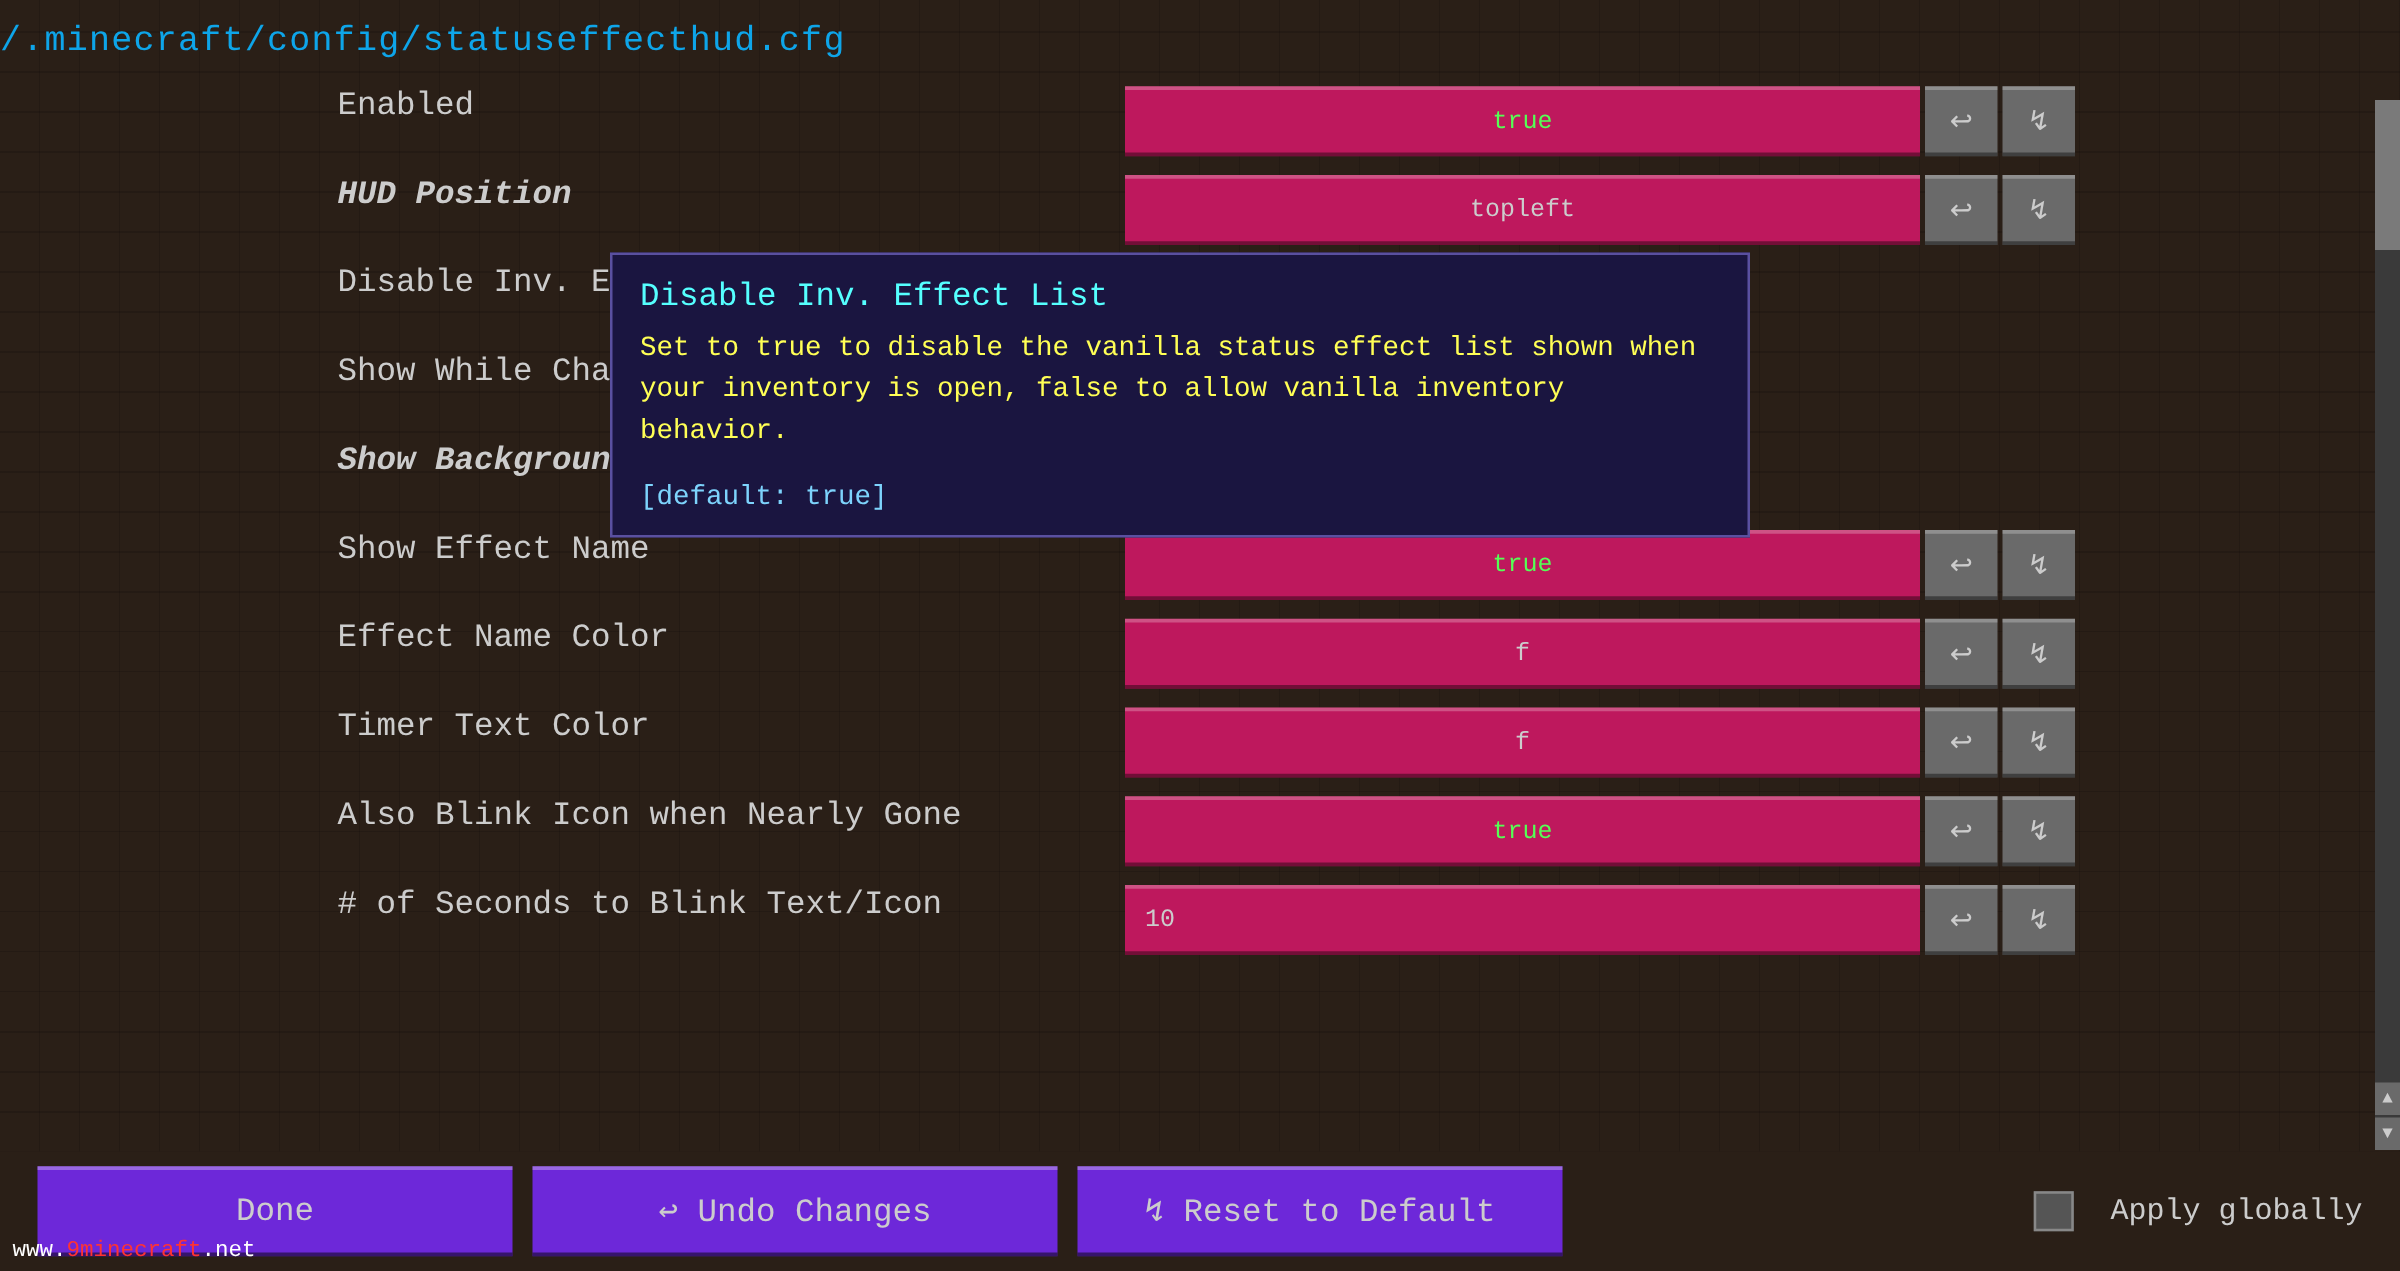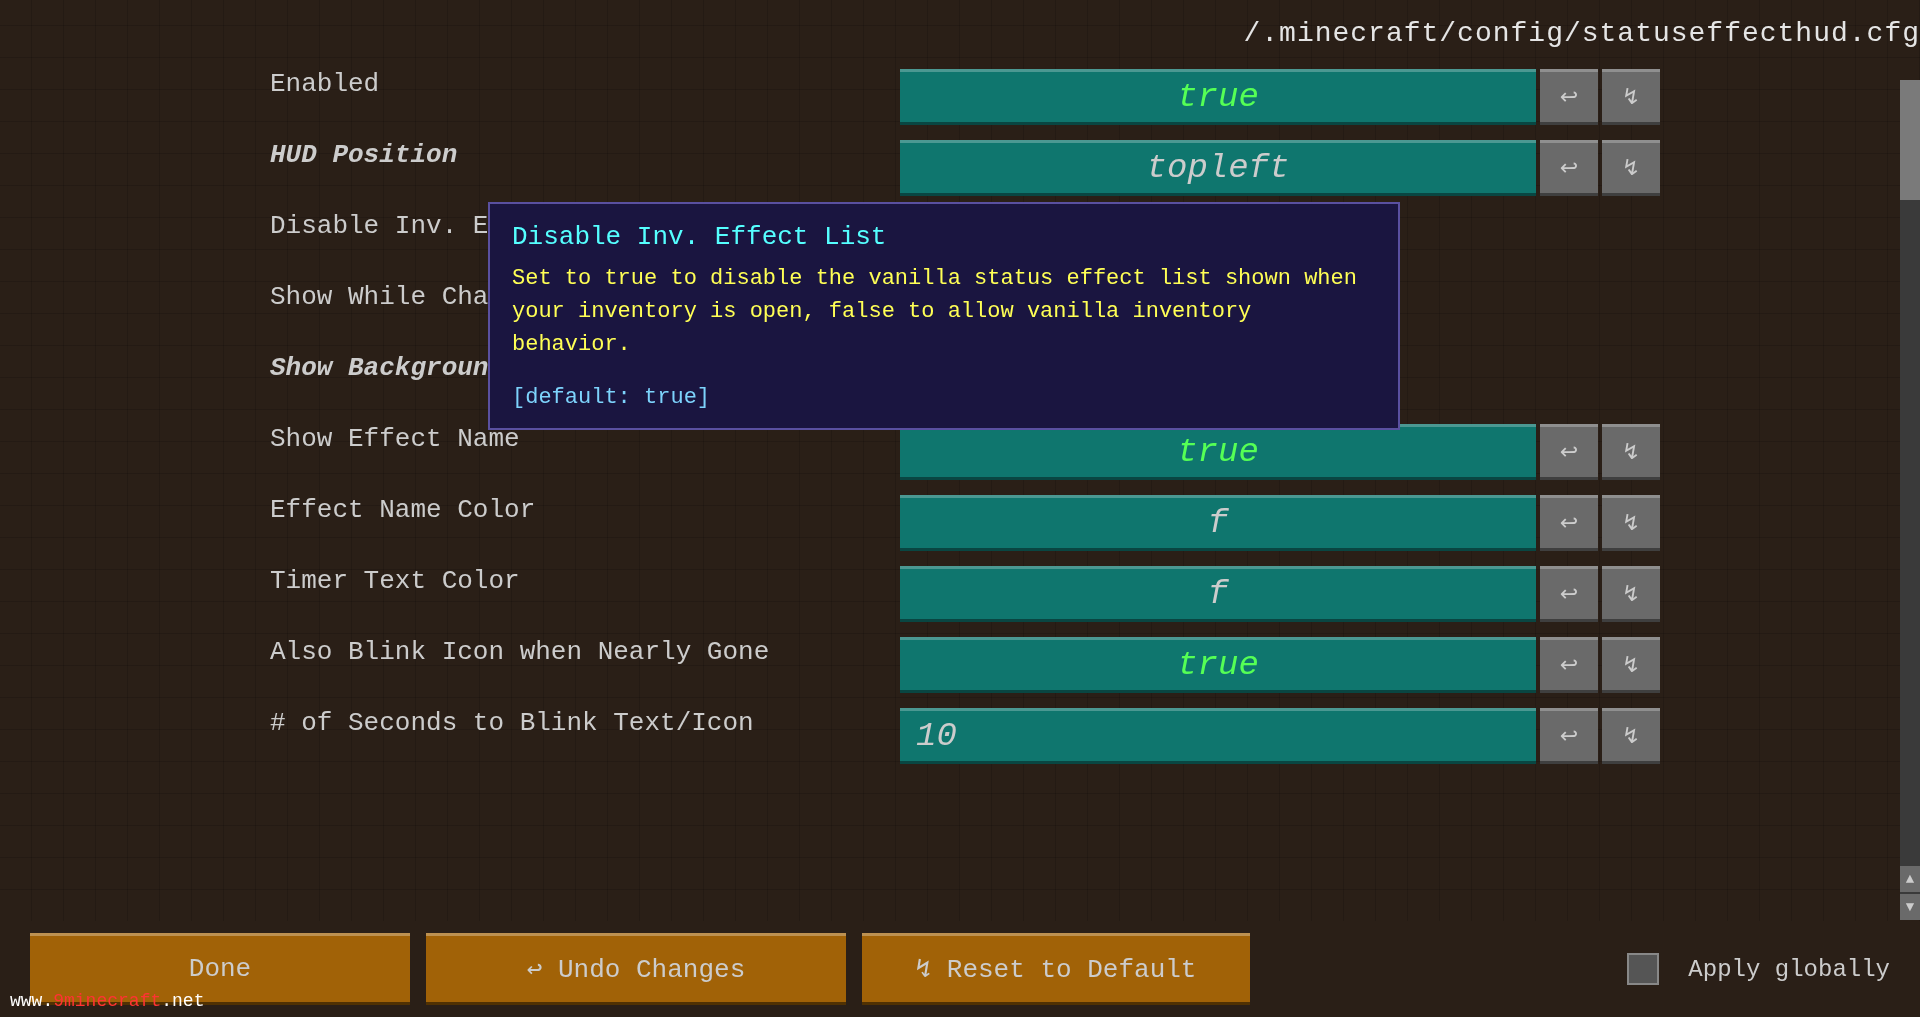--- a/index.html
+++ b/index.html
@@ -22,23 +22,23 @@
           transparent 31px,
           rgba(0,0,0,0.15) 31px,
           rgba(0,0,0,0.15) 32px
         );
       font-family: 'Courier New', Courier, monospace;
       overflow: hidden;
       position: relative;
     }
 
     .title-bar {
-      text-align: right;
+      text-align: left;
       padding: 18px 0 10px 0;
-      color: #e5e5e5;
+      color: #0ea5e9;
       font-size: 28px;
       letter-spacing: 1px;
     }
 
     .settings-container {
       width: 1400px;
       margin: 0 auto;
       padding: 10px 0;
     }
 
@@ -64,31 +64,30 @@
 
     .setting-value-container {
       flex: 1;
       display: flex;
       align-items: center;
     }
 
     .setting-value-btn {
       flex: 1;
       height: 56px;
-      background: #0f766e;
+      background: #be185d;
       border: none;
       cursor: pointer;
       display: flex;
       align-items: center;
       justify-content: center;
       font-family: 'Courier New', Courier, monospace;
-      font-size: 34px;
+      font-size: 20px;
       color: #55ff55;
       position: relative;
-      font-style: italic;
     }
 
     .setting-value-btn.text-white {
       color: #cccccc;
     }
 
     .setting-value-btn::before {
       content: '';
       position: absolute;
       top: 0; left: 0; right: 0;
@@ -178,21 +177,21 @@
       height: 96px;
       background: #2a1f17;
       display: flex;
       align-items: center;
       padding: 0 30px;
       gap: 16px;
     }
 
     .bottom-btn {
       height: 72px;
-      background: #a16207;
+      background: #6d28d9;
       border: none;
       cursor: pointer;
       font-family: 'Courier New', Courier, monospace;
       font-size: 26px;
       color: #cccccc;
       padding: 0 30px;
       display: flex;
       align-items: center;
       justify-content: center;
       position: relative;

